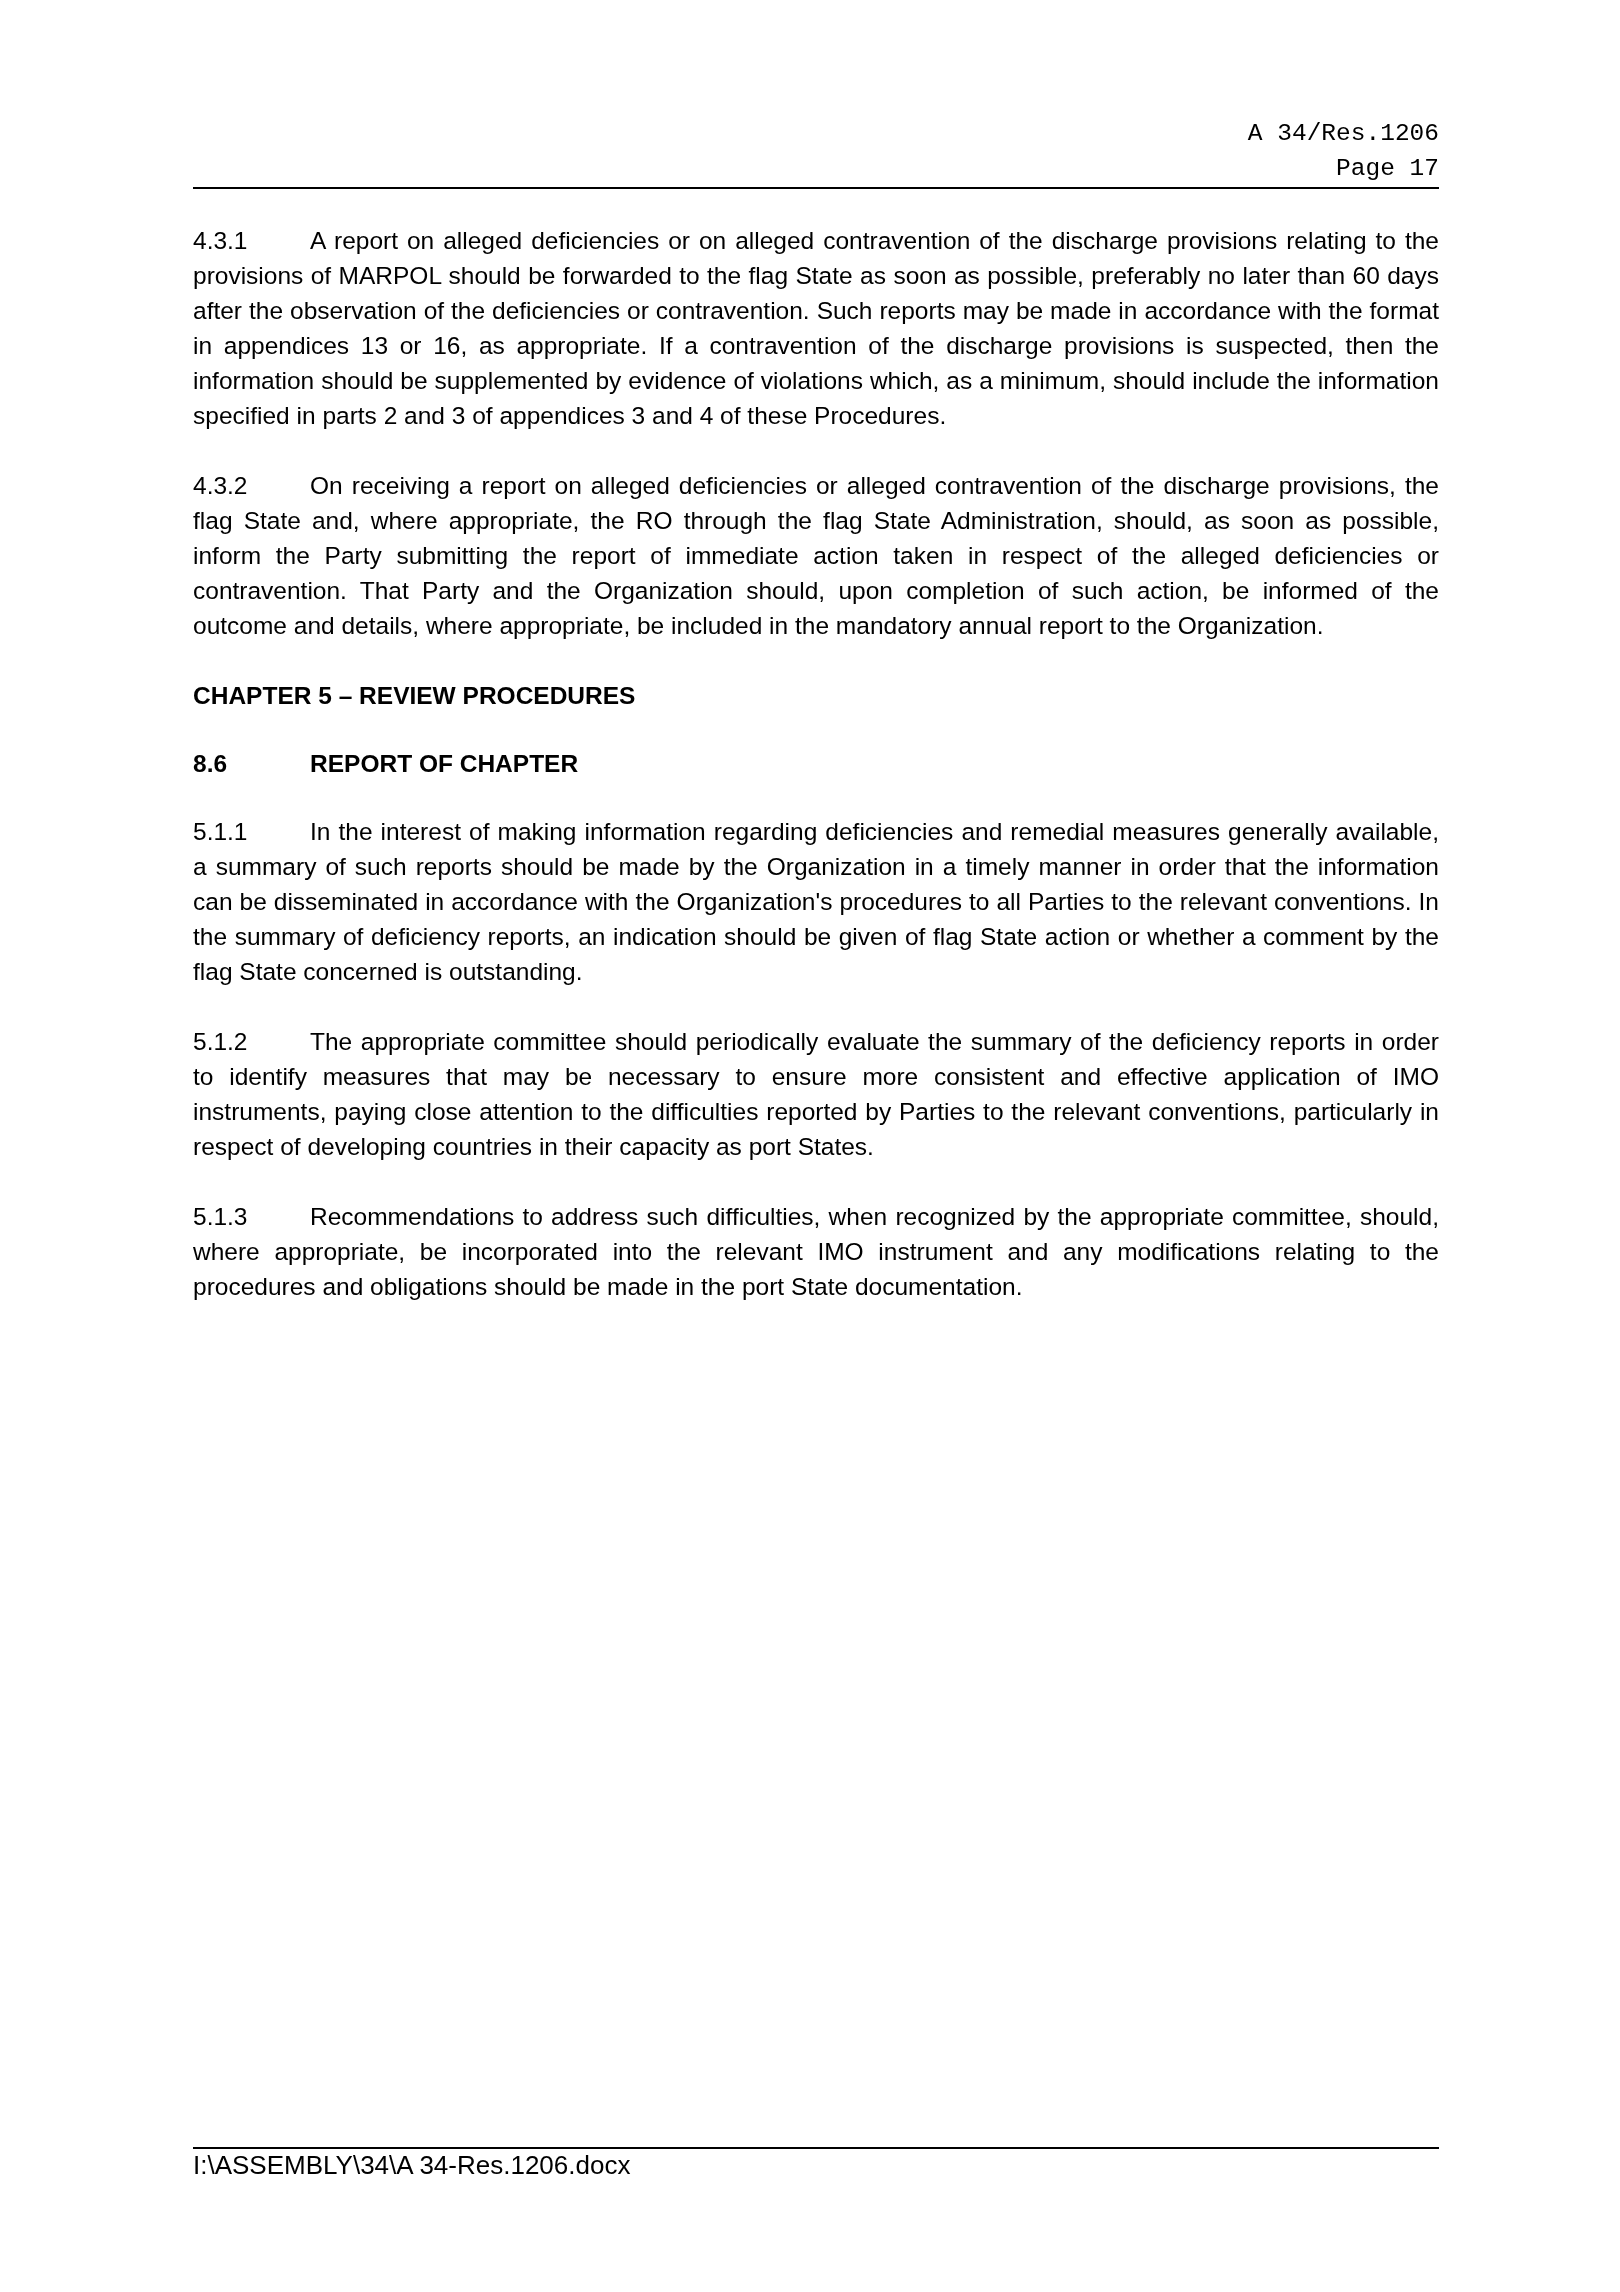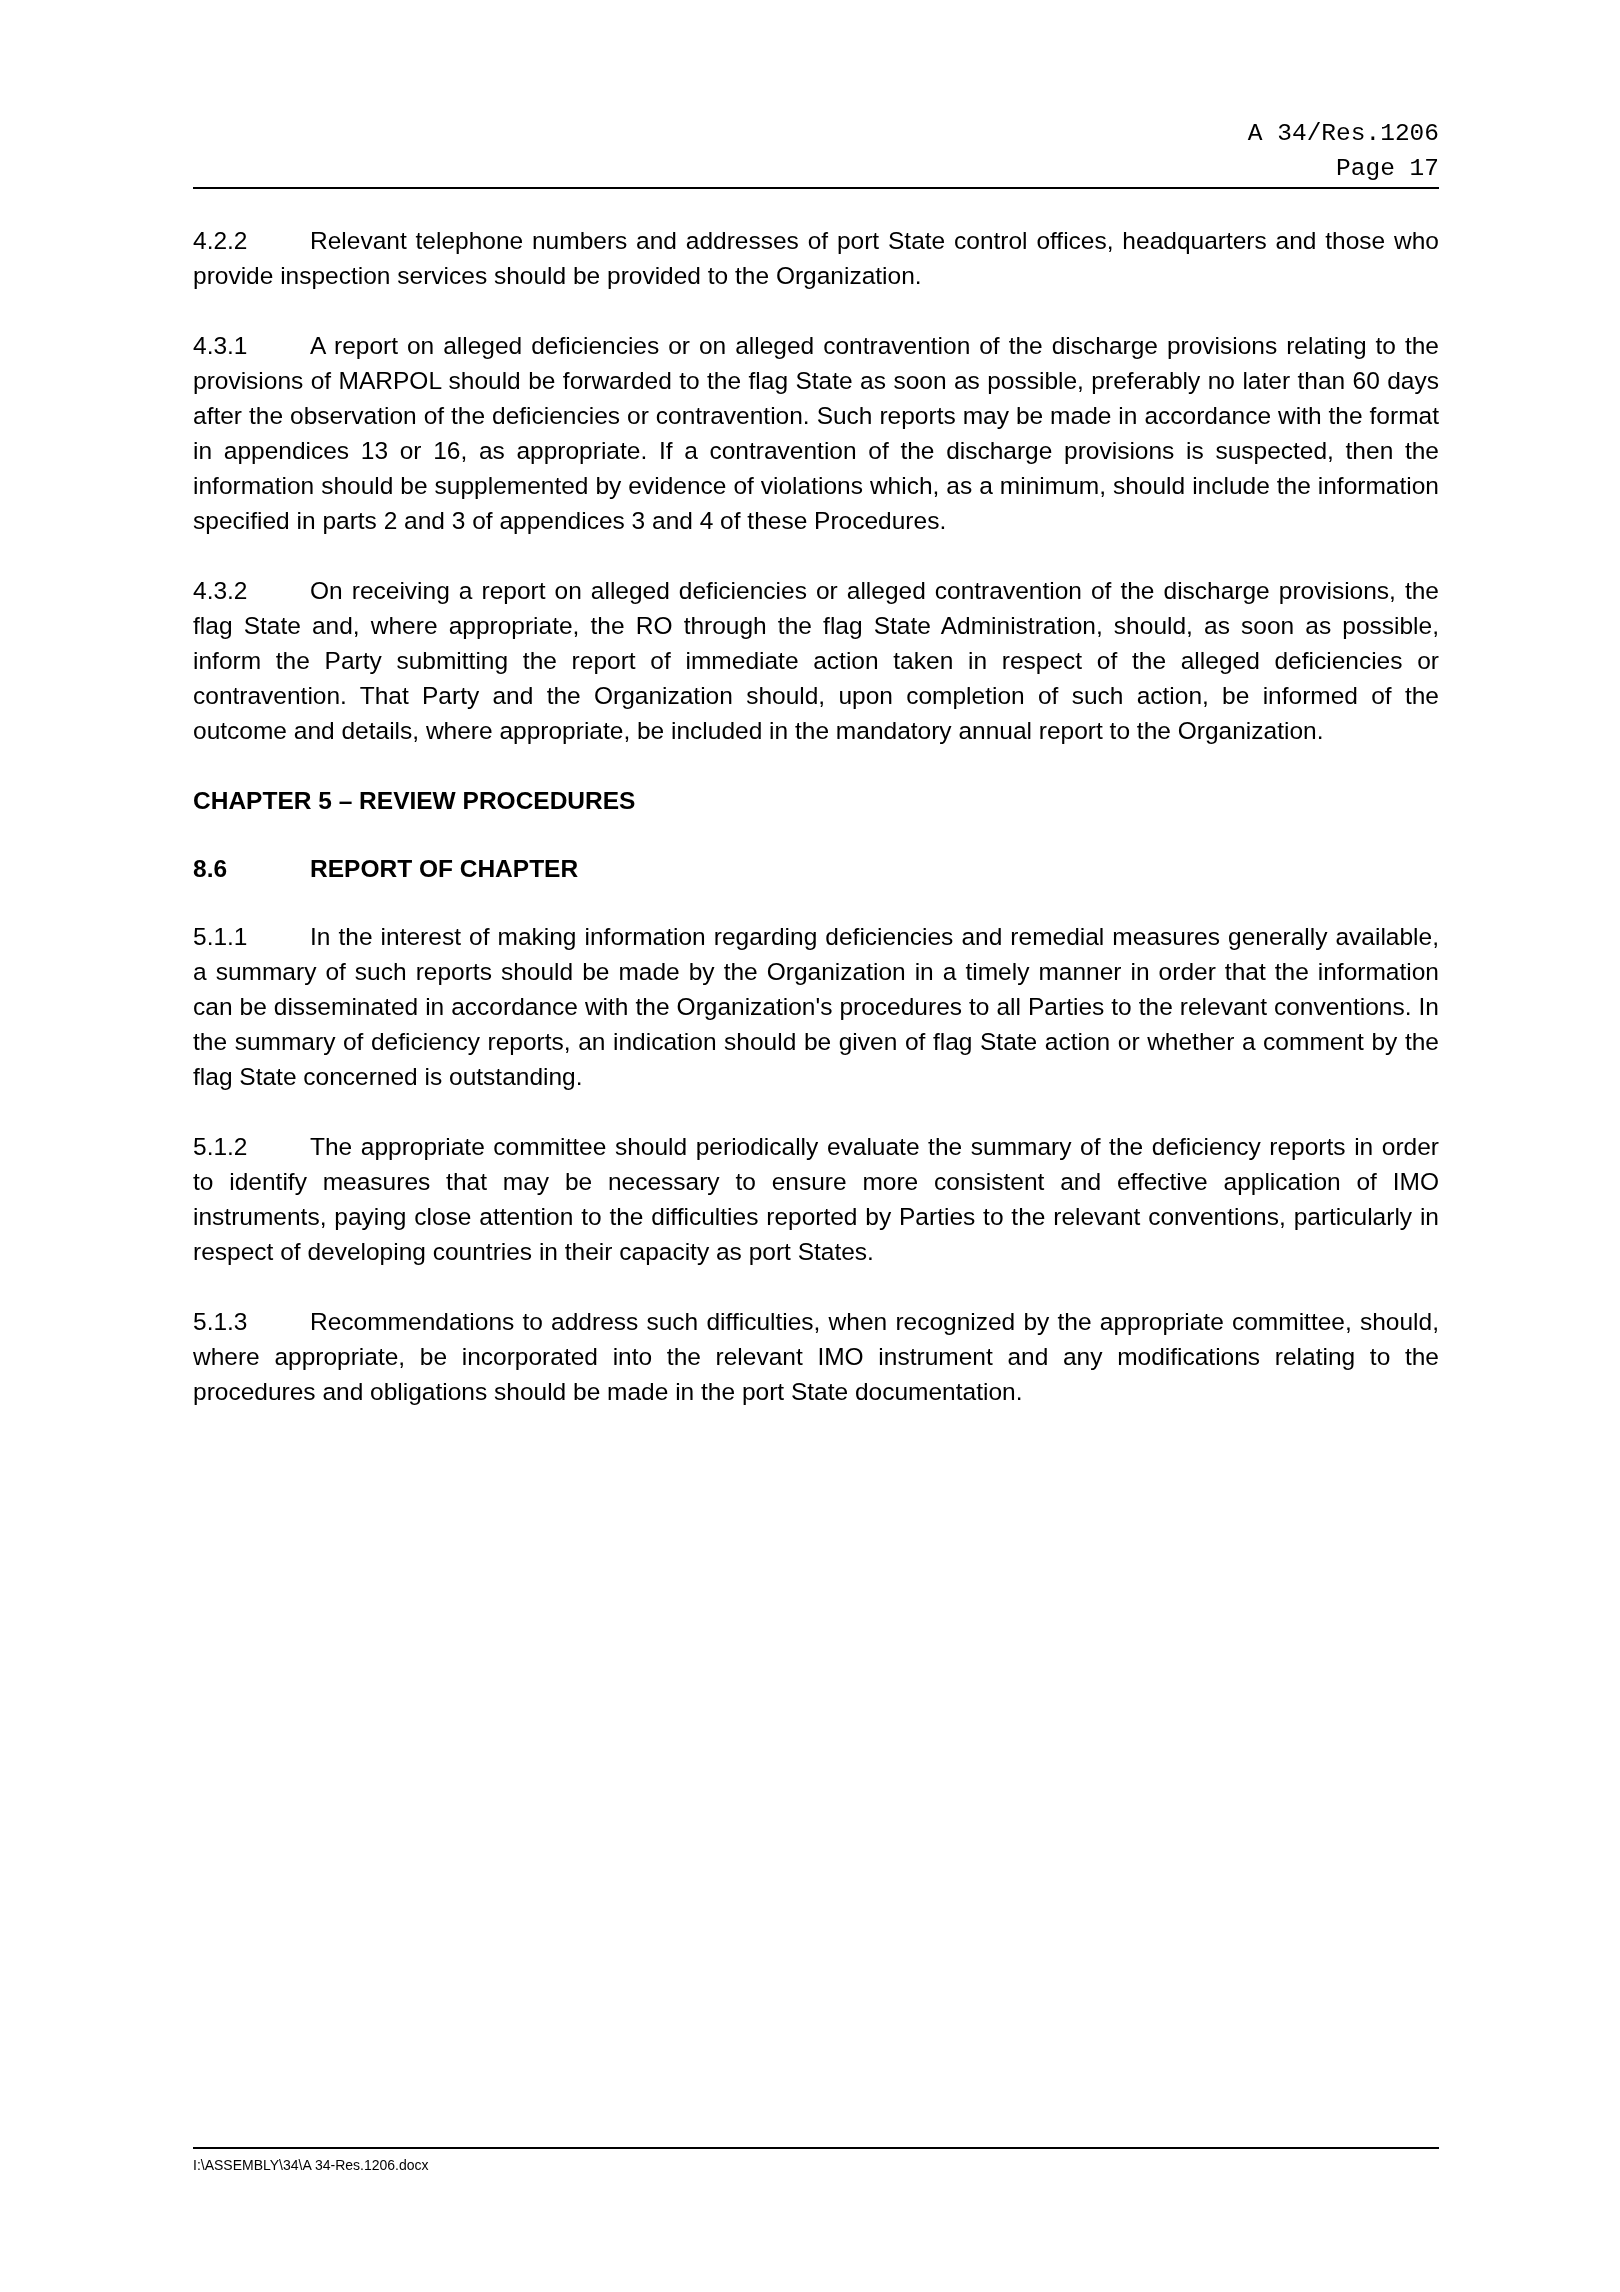--- a/index.html
+++ b/index.html
@@ -9,36 +9,33 @@
     .header { position: absolute; top: 116px; right: 0; text-align: right;
               font-size: 24.5px; line-height: 35px; font-family: Liberation Mono, monospace; }
     .header-rule { position: absolute; top: 187px; left: 0; width: 1246px; height: 2px; background: #000; }
     .body { position: absolute; top: 223px; left: 0; width: 1246px;
             font-size: 24.5px; line-height: 35px; }
     .para { text-align: justify; margin: 0 0 35px 0; }
     .para .num { display: inline-block; width: 117px; }
     .heading { font-weight: bold; margin: 0 0 33px 0; }
     .heading .num { display: inline-block; width: 117px; }
     .footer-rule { position: absolute; top: 2147px; left: 0; width: 1246px; height: 2px; background: #000; }
-    .footer { position: absolute; top: 2153px; left: 0; font-size: 14px; line-height: 25.5px; }
+    .footer { position: absolute; top: 2153px; left: 0; font-size: 26px; line-height: 25.5px; }
   </style>
 </head>
 <body>
 
 <div class="page">
   <div class="header">
     <div>A 34/Res.1206</div>
     <div>Page 17</div>
   </div>
   <div class="header-rule"></div>
 
   <div class="body">
-    <p class="para">
-      <span class="num">4.2.2</span><span>Relevant telephone numbers and addresses of port State control offices, headquarters and those who provide inspection services should be provided to the Organization.</span>
-    </p>
 
 
     <p class="para">
       <span class="num">4.3.1</span><span>A report on alleged deficiencies or on alleged contravention of the discharge provisions relating to the provisions of MARPOL should be forwarded to the flag State as soon as possible, preferably no later than 60 days after the observation of the deficiencies or contravention. Such reports may be made in accordance with the format in appendices 13 or 16, as appropriate. If a contravention of the discharge provisions is suspected, then the information should be supplemented by evidence of violations which, as a minimum, should include the information specified in parts 2 and 3 of appendices 3 and 4 of these Procedures.</span>
     </p>
 
     <p class="para">
       <span class="num">4.3.2</span><span>On receiving a report on alleged deficiencies or alleged contravention of the discharge provisions, the flag State and, where appropriate, the RO through the flag State Administration, should, as soon as possible, inform the Party submitting the report of immediate action taken in respect of the alleged deficiencies or contravention. That Party and the Organization should, upon completion of such action, be informed of the outcome and details, where appropriate, be included in the mandatory annual report to the Organization.</span>
     </p>
 

